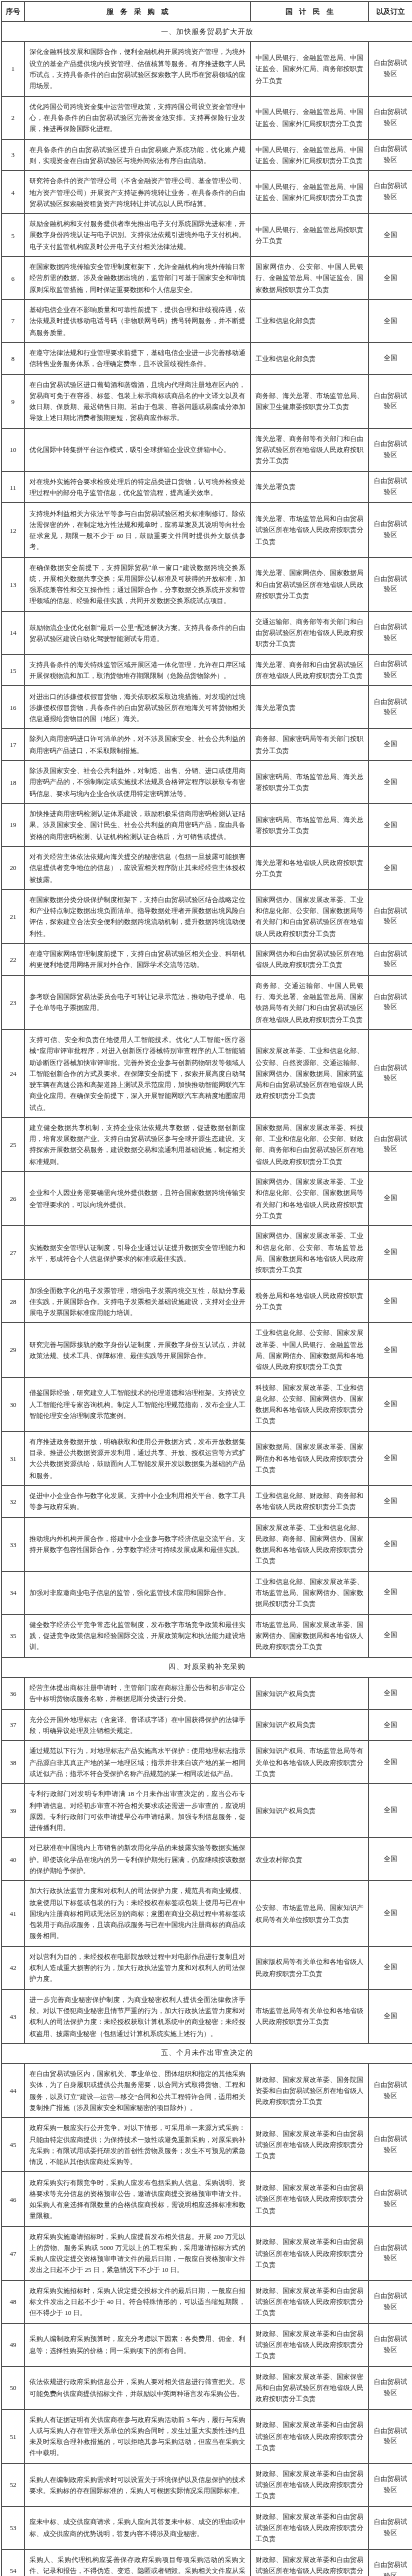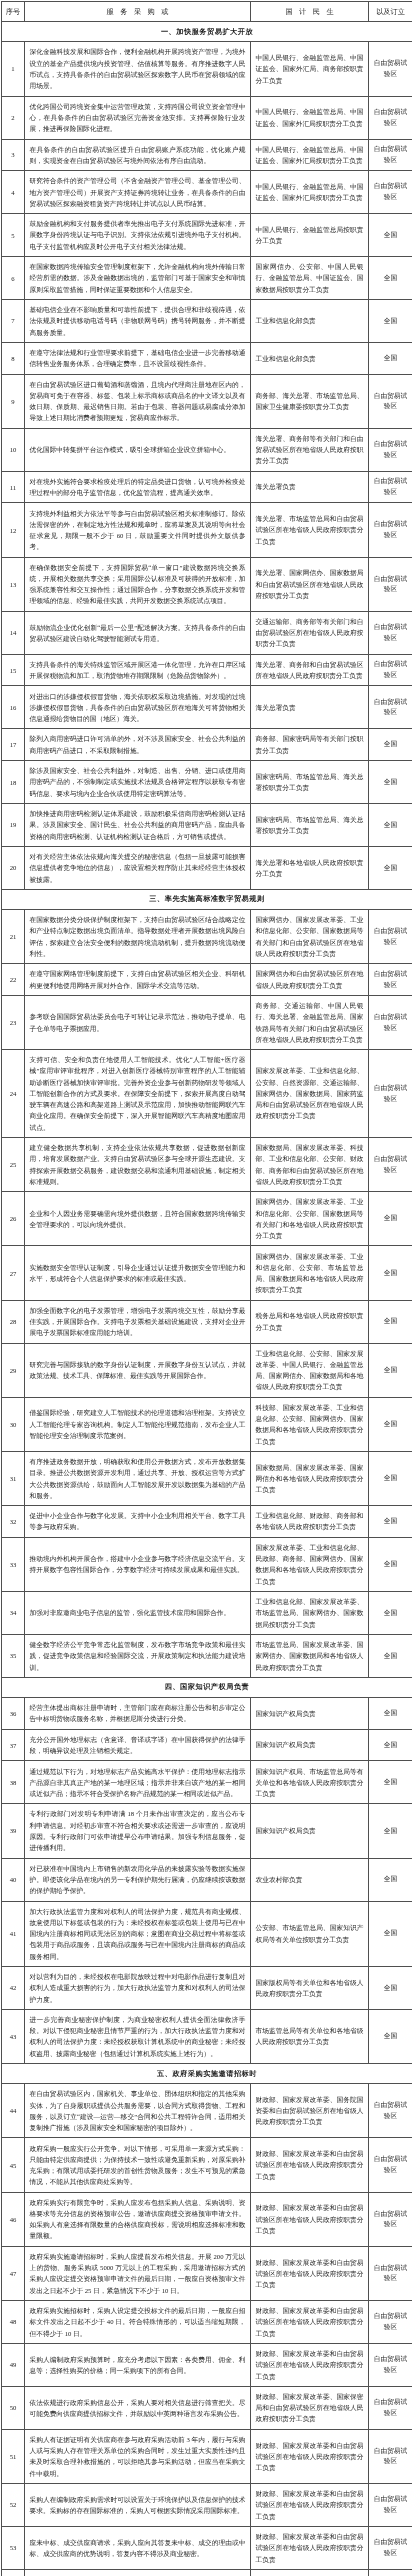--- a/index.html
+++ b/index.html
@@ -19,31 +19,31 @@
     border:1px solid #2b2b2b;
     background:#ffffff;
   }
   col.c1{width:23px;}
   col.c2{width:226px;}
   col.c3{width:118px;}
   col.c4{width:44px;}
   td,th{border:0.5px solid #4f4f4f;vertical-align:middle;box-sizing:border-box;}
   thead th{
     font-family:"Liberation Sans","DejaVu Sans",sans-serif;
-    font-weight:normal;
+    font-weight:bold;
     font-size:7.2px;
     padding:4.6px 1px;
     text-align:center;
     white-space:nowrap;
     overflow:hidden;
   }
   thead th.spread{letter-spacing:0.9em;text-indent:0.9em;}
   tr.section-row td{
     font-family:"Liberation Sans","DejaVu Sans",sans-serif;
-    font-weight:bold;
+    font-weight:normal;
     font-size:7.2px;
     letter-spacing:0.5px;
     text-align:center;
     padding:4.6px 3.1px;
   }
   td.c-num{
     text-align:center;
     font-size:6.7px;
     padding:2.1px 1px;
   }
@@ -202,23 +202,20 @@
           <td class="c-measure">加快推进商用密码检测认证体系建设，鼓励积极采信商用密码检测认证结果。涉及国家安全、国计民生、社会公共利益的商用密码产品，应由具备资格的商用密码检测、认证机构检测认证合格后，方可销售或提供。</td>
           <td class="c-responsibility">国家密码局、市场监管总局、海关总署按职责分工负责</td>
           <td class="c-scope">全国</td>
         </tr>
         <tr>
           <td class="c-num">20</td>
           <td class="c-measure">对有关经营主体依法依规向海关提交的秘密信息（包括一旦披露可能损害信息提供者竞争地位的信息），应设置相关程序防止其未经经营主体授权被披露。</td>
           <td class="c-responsibility">海关总署和各地省级人民政府按职责分工负责</td>
           <td class="c-scope">全国</td>
         </tr>
-        <tr class="section-row">
-          <td colspan="4">三、率先实施高标准数字贸易规则</td>
-        </tr>
         <tr>
           <td class="c-num">21</td>
           <td class="c-measure">在国家数据分类分级保护制度框架下，支持自由贸易试验区结合战略定位和产业特点制定数据出境负面清单。指导数据处理者开展数据出境风险自评估，探索建立合法安全便利的数据跨境流动机制，提升数据跨境流动便利性。</td>
           <td class="c-responsibility">国家网信办、国家发展改革委、工业和信息化部、公安部、国家数据局等有关部门和自由贸易试验区所在地省级人民政府按职责分工负责</td>
           <td class="c-scope">自由贸易试验区</td>
         </tr>
         <tr>
           <td class="c-num">22</td>
           <td class="c-measure">在遵守国家网络管理制度前提下，支持自由贸易试验区相关企业、科研机构更便利地使用网络开展对外合作、国际学术交流等活动。</td>
           <td class="c-responsibility">国家网信办和自由贸易试验区所在地省级人民政府按职责分工负责</td>
@@ -296,21 +293,21 @@
           <td class="c-responsibility">工业和信息化部、国家发展改革委、市场监管总局、国家网信办、国家数据局按职责分工负责</td>
           <td class="c-scope">全国</td>
         </tr>
         <tr>
           <td class="c-num">35</td>
           <td class="c-measure">健全数字经济公平竞争常态化监管制度，发布数字市场竞争政策和最佳实践，促进竞争政策信息和经验国际交流，开展政策制定和执法能力建设培训。</td>
           <td class="c-responsibility">市场监管总局、国家发展改革委、国家网信办、国家数据局和各地省级人民政府按职责分工负责</td>
           <td class="c-scope">全国</td>
         </tr>
         <tr class="section-row">
-          <td colspan="4">四、国家知识产权局负责</td>
+          <td colspan="4">四、对原采购补充采购</td>
         </tr>
         <tr>
           <td class="c-num">36</td>
           <td class="c-measure">经营主体提出商标注册申请时，主管部门应在商标注册公告和初步审定公告中标明货物或服务名称，并根据尼斯分类进行分类。</td>
           <td class="c-responsibility">国家知识产权局负责</td>
           <td class="c-scope">全国</td>
         </tr>
         <tr>
           <td class="c-num">37</td>
           <td class="c-measure">充分公开国外地理标志（含意译、音译或字译）在中国获得保护的法律手段，明确异议处理及注销相关规定。</td>
@@ -347,21 +344,21 @@
           <td class="c-responsibility">国家版权局等有关单位和各地省级人民政府按职责分工负责</td>
           <td class="c-scope">全国</td>
         </tr>
         <tr>
           <td class="c-num">43</td>
           <td class="c-measure">进一步完善商业秘密保护制度，为商业秘密权利人提供全面法律救济手段。对以下侵犯商业秘密且情节严重的行为，加大行政执法监管力度和对权利人的司法保护力度：未经授权获取计算机系统中的商业秘密；未经授权盗用、披露商业秘密（包括通过计算机系统实施上述行为）。</td>
           <td class="c-responsibility">市场监管总局等有关单位和各地省级人民政府按职责分工负责</td>
           <td class="c-scope">全国</td>
         </tr>
         <tr class="section-row">
-          <td colspan="4">五、政府采购实施邀请招标时</td>
+          <td colspan="4">五、个月未作出审查决定的</td>
         </tr>
         <tr>
           <td class="c-num">44</td>
           <td class="c-measure">在自由贸易试验区内，国家机关、事业单位、团体组织和指定的其他采购实体，为了自身履职或提供公共服务需要，以合同方式取得货物、工程和服务，以及订立“建设—运营—移交”合同和公共工程特许合同，适用相关复制推广措施（涉及国家安全和国家秘密的项目除外）。</td>
           <td class="c-responsibility">财政部、国家发展改革委、国务院国资委和自由贸易试验区所在地省级人民政府按职责分工负责</td>
           <td class="c-scope">自由贸易试验区</td>
         </tr>
         <tr>
           <td class="c-num">45</td>
           <td class="c-measure">政府采购一般应实行公开竞争。对以下情形，可采用单一来源方式采购：只能由特定供应商提供；为保持技术一致性或避免重新采购，对原采购补充采购；有限试用或委托研发的首创性货物及服务；发生不可预见的紧急情况，不能从其他供应商处采购等。</td>

